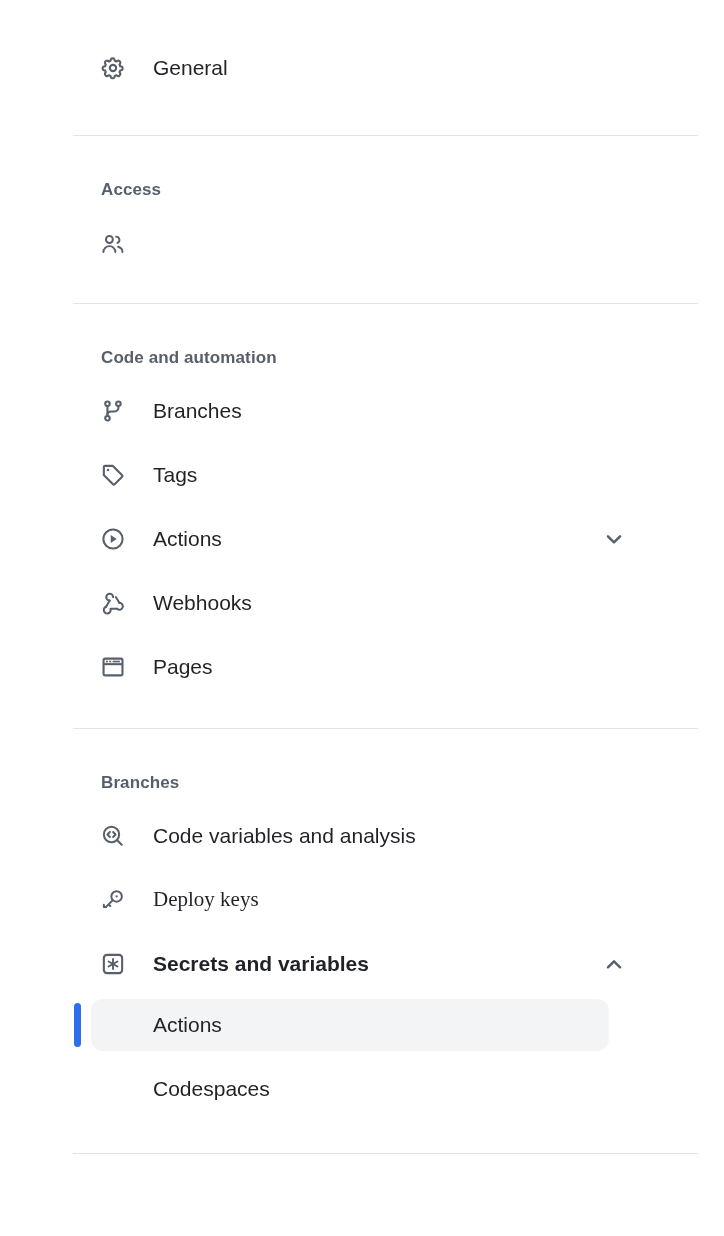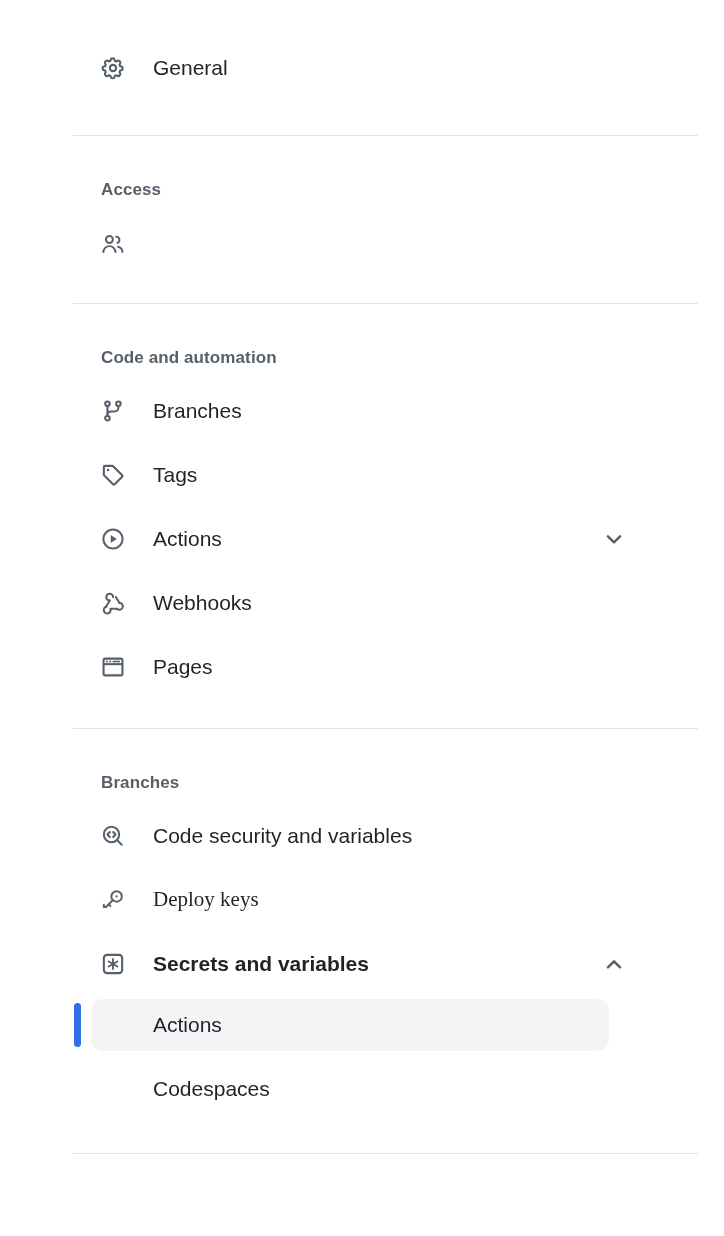--- a/index.html
+++ b/index.html
@@ -229,21 +229,21 @@
 
     <div class="nav-item" style="margin-top:22px;">
       <span class="icon">
         <svg width="24" height="24" viewBox="0 0 16 16" fill="none" stroke="currentColor" stroke-width="1.35" stroke-linecap="round" stroke-linejoin="round">
           <circle cx="7" cy="7" r="5.1"></circle>
           <path d="M10.8 10.8l3 3"></path>
           <path d="M5.9 5.3L4.3 7l1.6 1.7"></path>
           <path d="M8.1 5.3L9.7 7 8.1 8.7"></path>
         </svg>
       </span>
-      <span class="label">Code security and variables</span>
+      <span class="label">Code variables and analysis</span>
     </div>
 
     <div class="nav-item" style="margin-top:18px;font-family:Liberation Serif, serif;">
       <span class="icon">
         <svg width="24" height="24" viewBox="0 0 16 16" fill="none" stroke="currentColor" stroke-width="1.35" stroke-linecap="round" stroke-linejoin="round">
           <circle cx="10.4" cy="5.6" r="3.5"></circle>
           <circle cx="10.4" cy="5.6" r=".75" fill="currentColor" stroke="none"></circle>
           <path d="M7.9 8.1L3.4 12.6"></path>
           <path d="M3.4 12.6H1.9v-1.5"></path>
           <path d="M5.1 10.9l1.1 1.1"></path>

